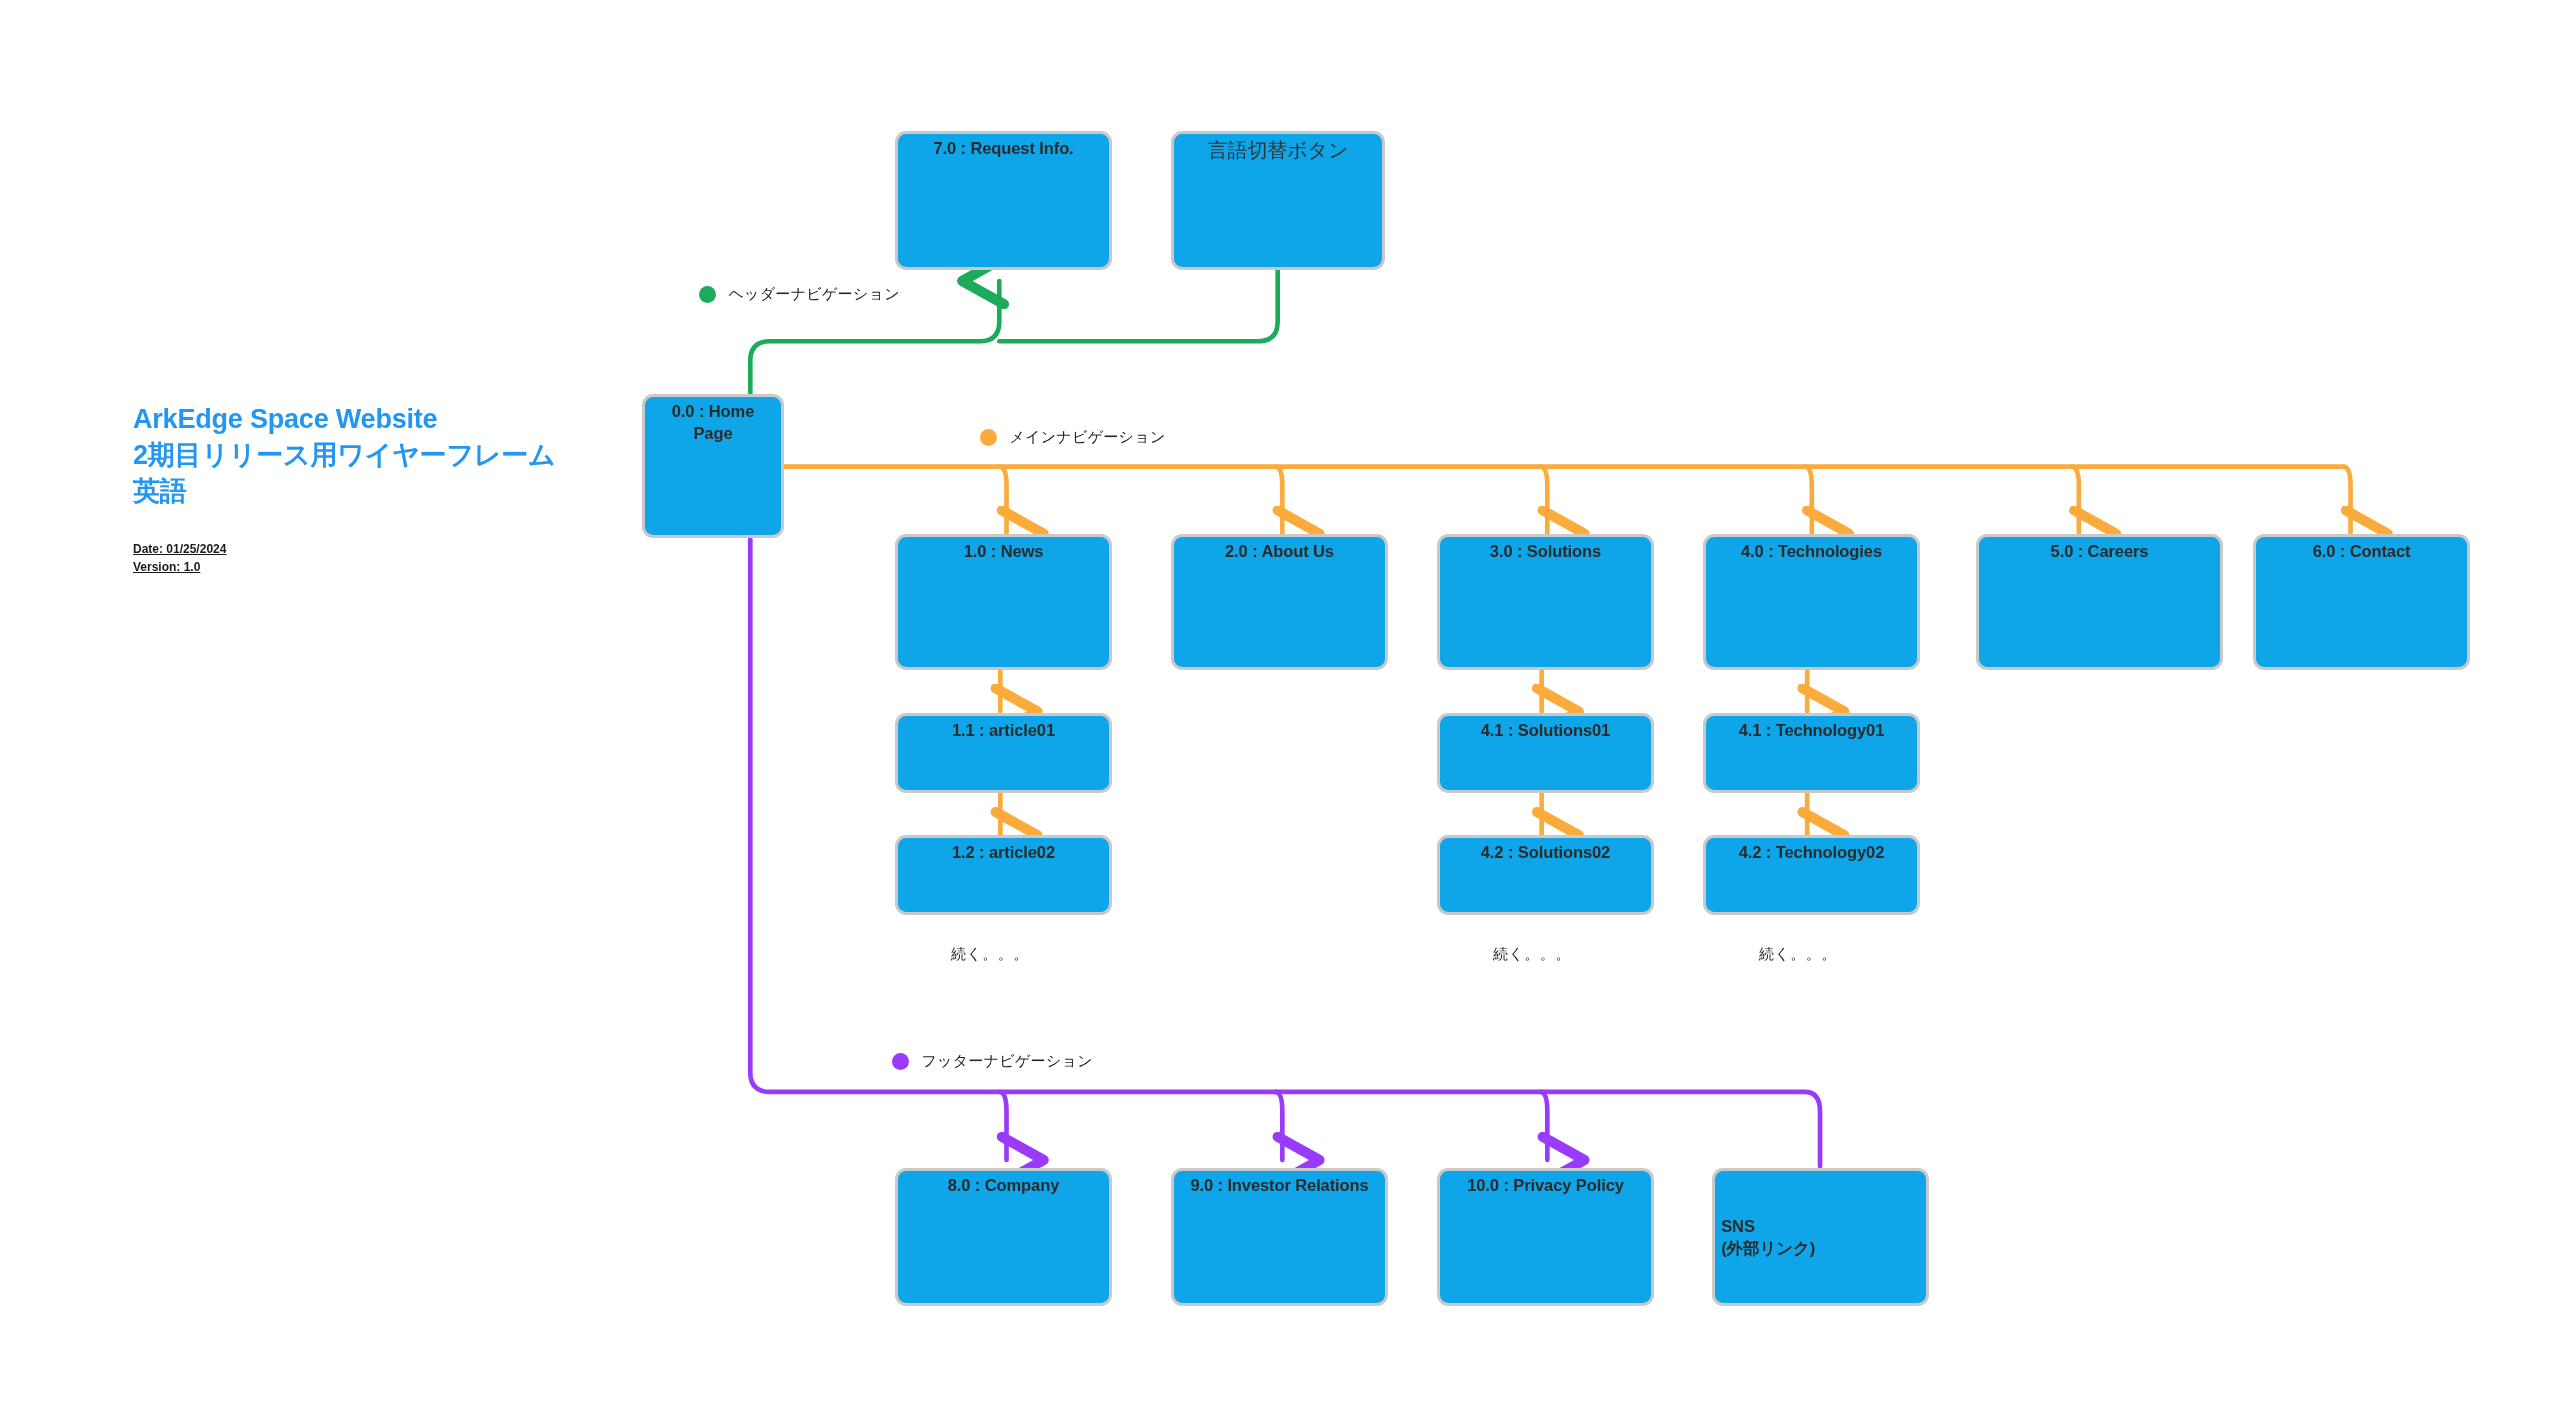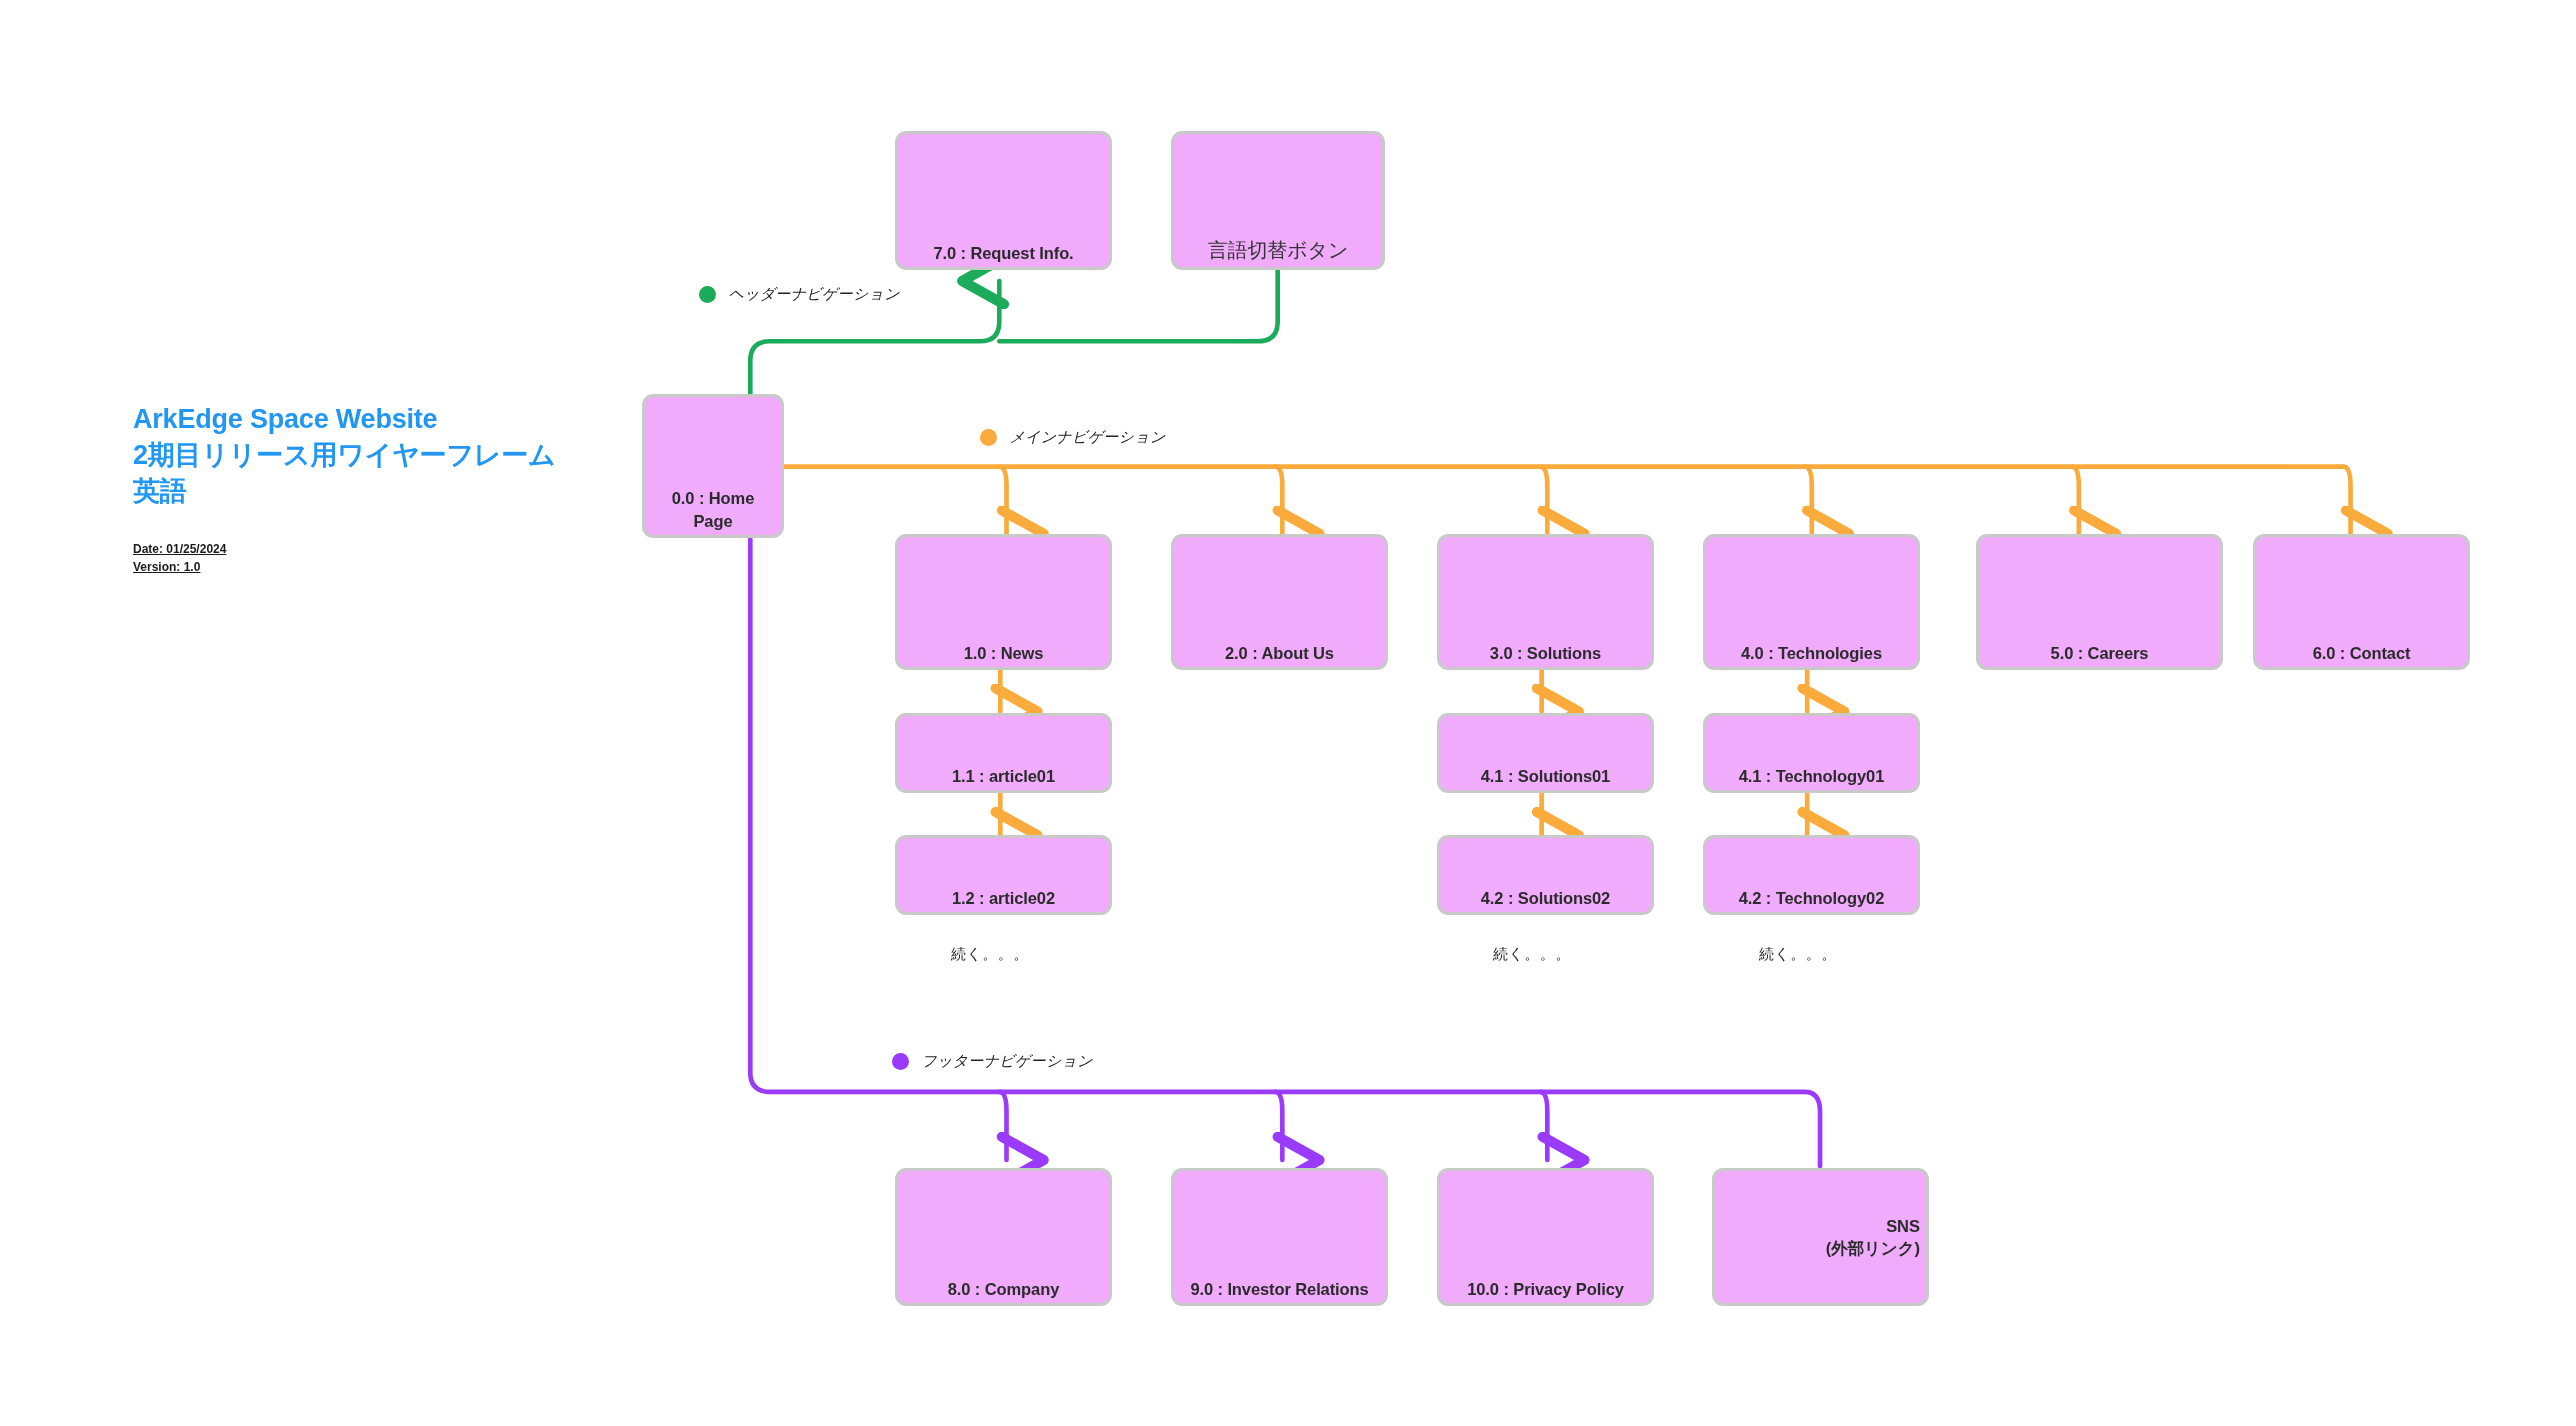--- a/index.html
+++ b/index.html
@@ -9,29 +9,29 @@
   #canvas{position:absolute;inset:0;width:2576px;height:1426px;}
 
   svg.wires{position:absolute;left:0;top:0;width:2576px;height:1426px;pointer-events:none;}
 
   .titleblock{position:absolute;left:133px;top:402px;width:423px;}
   .titleblock .t-line{color:#2196F3;font-size:27px;font-weight:bold;line-height:1.33;
       letter-spacing:-0.2px;white-space:nowrap;}
   .titleblock .meta{margin-top:30px;color:#1b1b1b;font-size:12px;font-weight:bold;
       line-height:1.52;text-decoration:underline;}
 
-  .node{position:absolute;box-sizing:border-box;background:#f0abfc;
+  .node{position:absolute;box-sizing:border-box;background:#0ea5e9;
         border:3.6px solid #c9c9c9;border-radius:11.3px;
-        display:flex;align-items:flex-end;justify-content:center;text-align:center;
+        display:flex;align-items:flex-start;justify-content:center;text-align:center;
         color:#2b2b2b;font-size:16.5px;font-weight:bold;letter-spacing:-0.1px;
         line-height:1.35;padding:3.1px 6.2px;}
   .node.jp{font-weight:normal;font-size:20px;color:#333;}
   .node.two-line{flex-direction:column;}
 
-  .legend{position:absolute;display:flex;align-items:center;gap:12.4px;font-style:italic;}
+  .legend{position:absolute;display:flex;align-items:center;gap:12.4px;}
   .legend .dot{width:17px;height:17px;border-radius:50%;flex:0 0 auto;}
   .legend .lab{font-size:15px;color:#222;white-space:nowrap;letter-spacing:0.3px;}
 
   .cont{position:absolute;font-size:15px;color:#222;white-space:nowrap;letter-spacing:0.5px;}
 </style>
 </head>
 <body>
 
 <div id="canvas">
 

